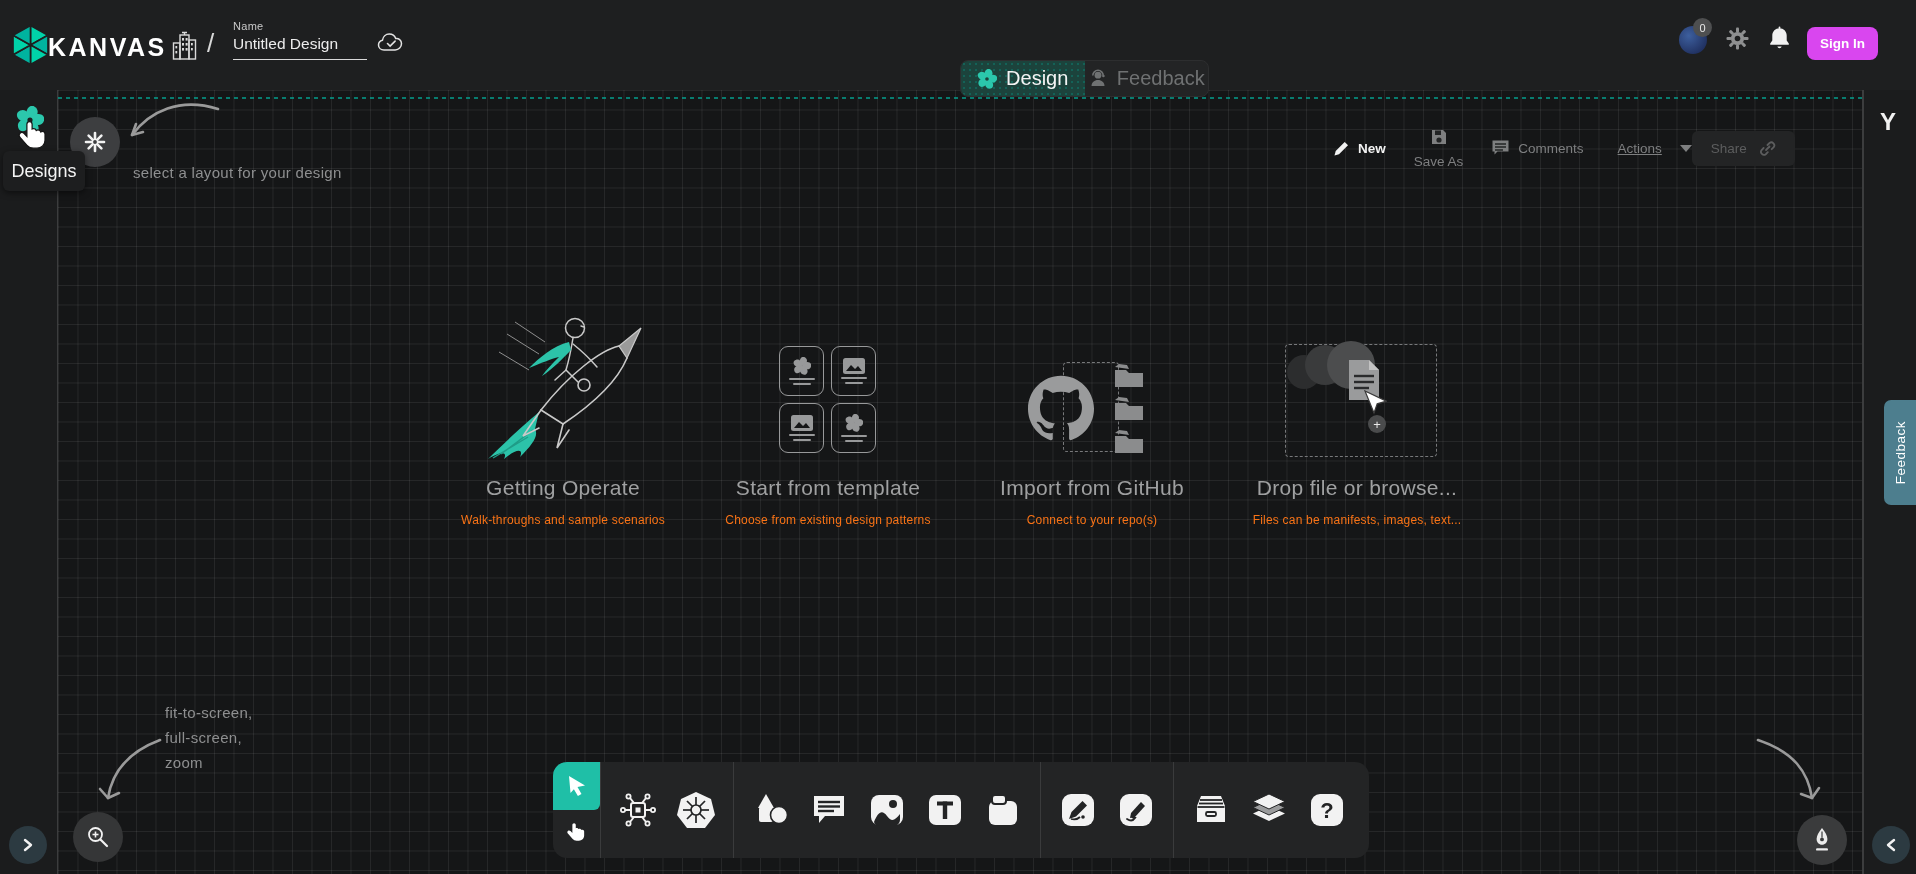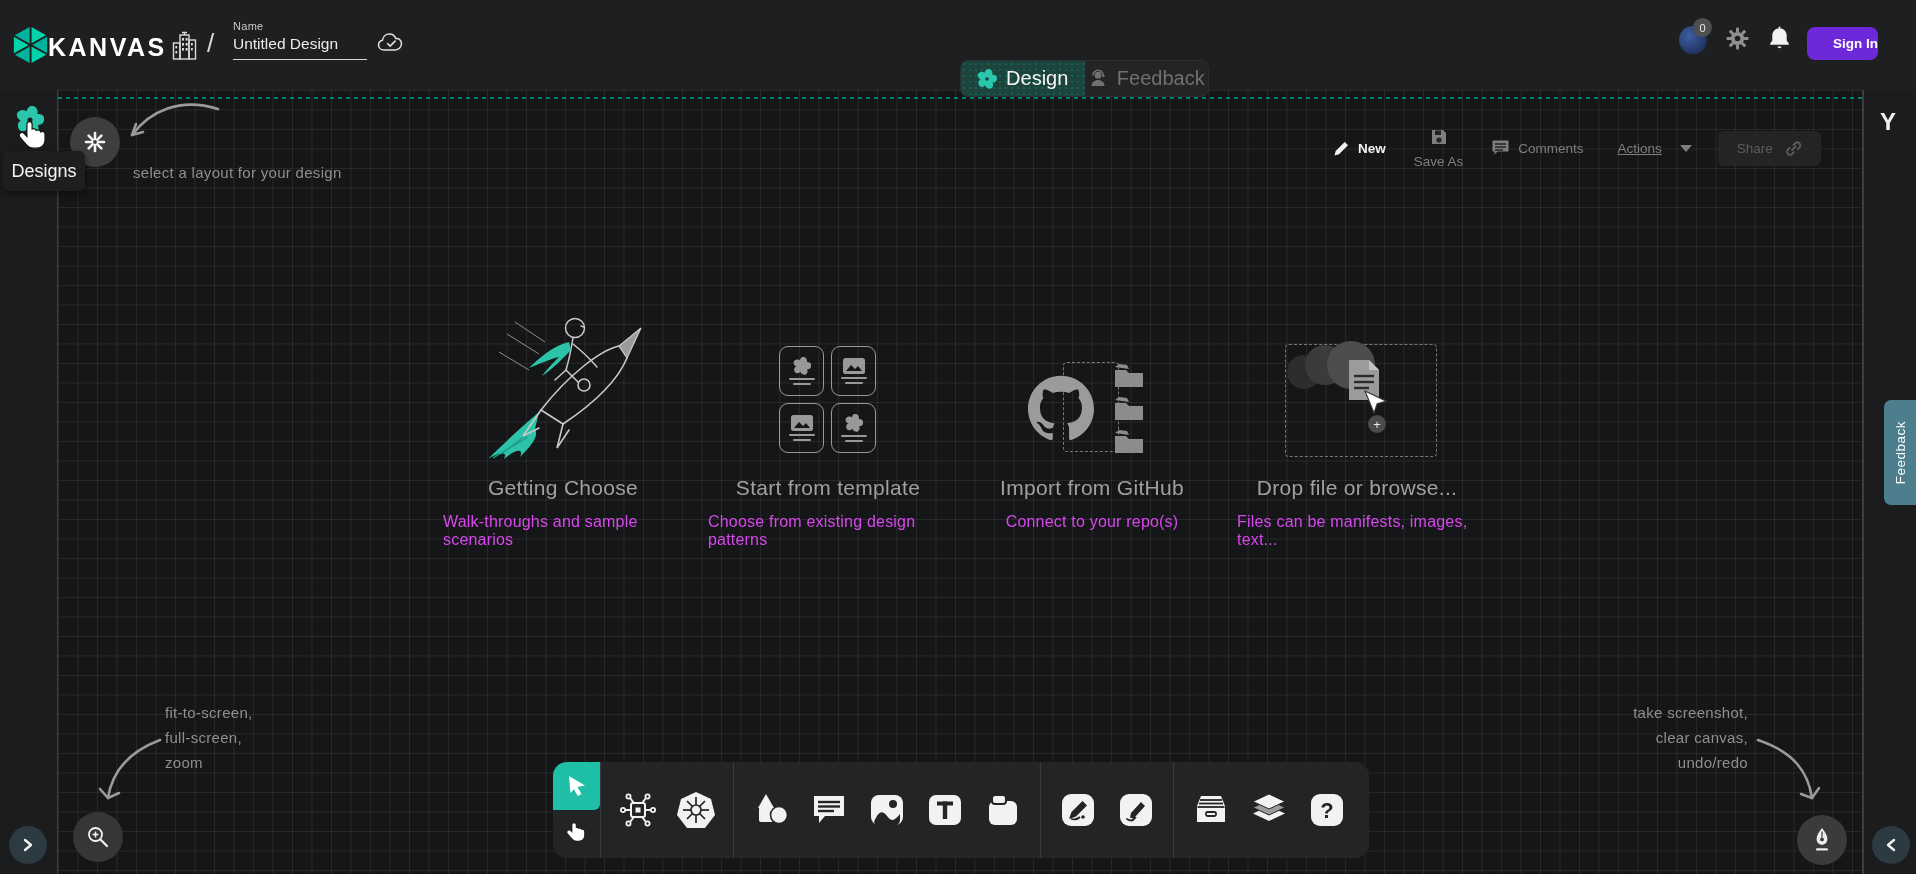--- a/index.html
+++ b/index.html
@@ -33,22 +33,22 @@
     background-image:radial-gradient(rgba(0,179,159,.28) 1px, transparent 1.2px);
     background-size:6px 6px; color:#f4f4f4;
   }
   .mode-tab.inactive { color:#6f7172; }
   .badge {
     position:absolute; left:14px; top:-8px; width:19px; height:19px; border-radius:50%;
     background:#4e4f50; color:#e8e8e8; font-size:11px; display:flex; align-items:center; justify-content:center;
   }
   .signin-btn {
     position:absolute; left:1807px; top:27px; width:71px; height:33px; border:none;
-    background:#6d28d9; color:#fff; font-weight:bold; font-size:13.5px; border-radius:8px;
-    font-family:"Liberation Sans", sans-serif; cursor:pointer;text-align:right;
+    background:#d946ef; color:#fff; font-weight:bold; font-size:13.5px; border-radius:8px;
+    font-family:"Liberation Sans", sans-serif; cursor:pointer;
   }
 
   
   #canvas {
     position:absolute; left:57px; top:90px; width:1806px; height:784px;
     background-color:#151617;
     background-image:
       linear-gradient(rgba(255,255,255,0.075) 1px, transparent 1px),
       linear-gradient(90deg, rgba(255,255,255,0.075) 1px, transparent 1px);
     background-size:19.5px 19.5px;
@@ -82,21 +82,21 @@
   }
   .caret-down {
     width:0; height:0; border-left:6px solid transparent; border-right:6px solid transparent;
     border-top:7px solid #7e7f80; margin-left:10px;
   }
 
   
   .card { position:absolute; top:318px; width:240px; display:flex; flex-direction:column; align-items:center; cursor:pointer; }
   .card-art { height:142px; width:100%; position:relative; }
   .card-title { margin-top:16px; font-size:21px; color:#9fa0a1; letter-spacing:.3px; }
-  .card-sub { margin-top:13px; font-size:16px; color:#d946ef; letter-spacing:.2px; }
+  .card-sub { margin-top:13px; font-size:12px; color:#f97316; letter-spacing:.2px; }
   .dashed-box { position:absolute; border:1.6px dashed #77787a; border-radius:4px; }
 
   .tpl-grid { position:absolute; left:71px; top:28px; display:grid; grid-template-columns:45px 45px; grid-template-rows:50px 50px; gap:7px; }
   .tpl-tile { border:1.6px solid #98999a; border-radius:9px; display:flex; flex-direction:column; align-items:center; justify-content:center; gap:3px; }
   .tpl-line { height:2px; background:#98999a; border-radius:1px; }
 
   
   #toolbar {
     position:absolute; left:553px; top:762px; width:816px; height:96px;
     background:#232425; border-radius:14px; z-index:15; display:flex;
@@ -281,21 +281,21 @@
             <line x1="4" y1="8" x2="15" y2="8"></line>
             <line x1="4" y1="11" x2="12" y2="11"></line>
           </g>
       </svg>
       <span>Comments</span>
     </div>
     <div class="ab-item ab-muted" style="margin-left:34px;text-decoration:underline;">
       <span>Actions</span>
       <span class="caret-down"></span>
     </div>
-    <div class="share-pill" style="margin-left:26px;">
+    <div class="share-pill" style="">
       <span>Share</span>
       <svg width="17" height="17" viewBox="0 0 17 17">
         <g stroke="#5c5d5e" stroke-width="1.8" fill="none" stroke-linecap="round">
           <path d="M7 10 L10.5 6.5"></path>
           <path d="M8.5 5l2-2a3 3 0 0 1 4.2 4.2l-2 2"></path>
           <path d="M8.8 12.2l-2 2a3 3 0 0 1-4.2-4.2l2-2"></path>
         </g>
       </svg>
     </div>
   </div>
@@ -324,21 +324,21 @@
         <g stroke="#c9c9c9" stroke-width="1.5" fill="none" stroke-linecap="round">
           <circle cx="94" cy="16" r="9.5"></circle>
           <path d="M92 26 C90 38 88 48 85 58"></path>
           <path d="M92 32 C102 40 110 48 116 55"></path>
           <path d="M85 58 L97 70 M85 58 L74 68"></path>
           <path d="M100 14 l3 1"></path>
         </g>
         <path d="M88 30 C72 34 58 46 48 56 C60 51 70 47 78 45 C71 52 65 58 61 64 C72 57 82 46 90 38 Z" fill="#2cc3a9"></path>
       </svg>
     </div>
-    <div class="card-title">Getting Choose</div>
+    <div class="card-title">Getting Operate</div>
     <div class="card-sub">Walk-throughs and sample scenarios</div>
   </div>
 
   <div class="card" style="left:708px;">
     <div class="card-art">
       <div class="tpl-grid">
         <div class="tpl-tile">
           <svg width="18" height="18" viewBox="-10 -10 20 20">
               <g fill="#98999a">
                 <path d="M0 0C6 -1.7 7.6 -7.6 2.6 -10C0 -10.9 -2.6 -8.4 -2.6 -5C-2.6 -2.6 -1.7 -.9 0 0Z"></path>
@@ -447,25 +447,20 @@
       <line x1="6.5" y1="9.5" x2="12.5" y2="9.5" stroke="#f2f2f2" stroke-width="1.6"></line>
       <line x1="9.5" y1="6.5" x2="9.5" y2="12.5" stroke="#f2f2f2" stroke-width="1.6"></line>
     </svg>
   </div>
   <div class="circle-btn" style="left:9px;top:826px;width:38px;height:38px;background:#2c3a41;z-index:22;">
     <svg width="12" height="14" viewBox="0 0 12 14">
       <path d="M3 2 l6 5 -6 5" fill="none" stroke="#f2f2f2" stroke-width="2.4" stroke-linecap="round" stroke-linejoin="round"></path>
     </svg>
   </div>
 
-  <div class="abs hint-text" style="left:1548px;top:700px;width:200px;text-align:right;">
-    <div>take screenshot,</div>
-    <div>clear canvas,</div>
-    <div>undo/redo</div>
-  </div>
   <svg class="abs" style="left:1752px;top:730px;" width="78" height="80" viewBox="0 0 78 80">
     <path d="M6 10 C42 22 56 42 60 68" fill="none" stroke="#9a9a9a" stroke-width="2.6" stroke-linecap="round"></path>
     <path d="M60 68 l-11 -4 M60 68 l7 -10" fill="none" stroke="#9a9a9a" stroke-width="2.6" stroke-linecap="round"></path>
   </svg>
   <div class="circle-btn" style="left:1797px;top:815px;width:50px;height:50px;background:#3a3b3c;z-index:10;">
     <svg width="24" height="26" viewBox="0 0 24 26">
       <path d="M12 1 C15.2 5.4 17.4 8.6 17.4 12 C17.4 15.4 15 17.8 12 17.8 C9 17.8 6.6 15.4 6.6 12 C6.6 8.6 8.8 5.4 12 1 Z" fill="#ececec"></path>
       <circle cx="12" cy="12.4" r="1.9" fill="#3a3b3c"></circle>
       <line x1="12" y1="4.5" x2="12" y2="10.4" stroke="#3a3b3c" stroke-width="1.2"></line>
       <rect x="6" y="21.2" width="12" height="2.4" rx="1.2" fill="#ececec"></rect>

